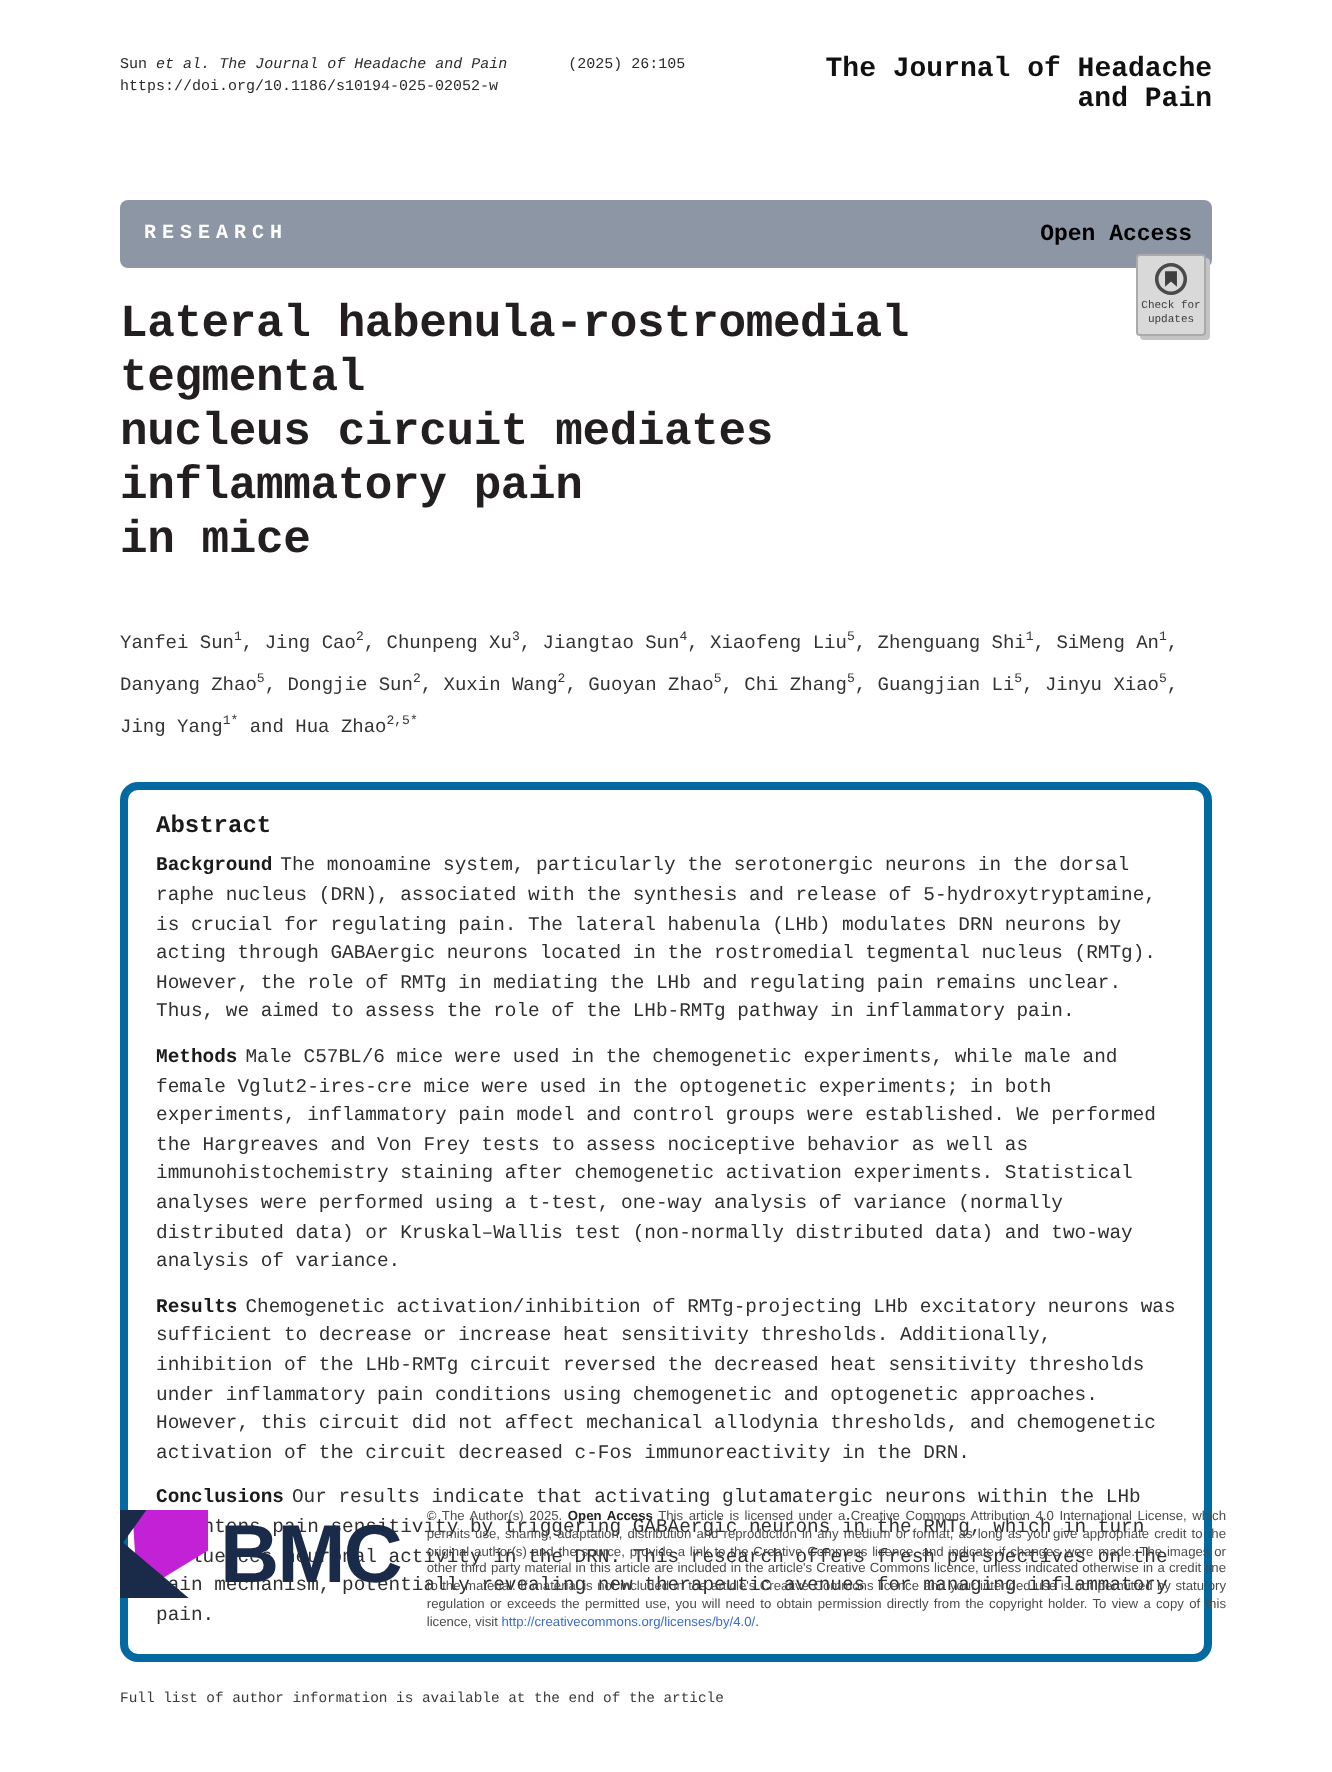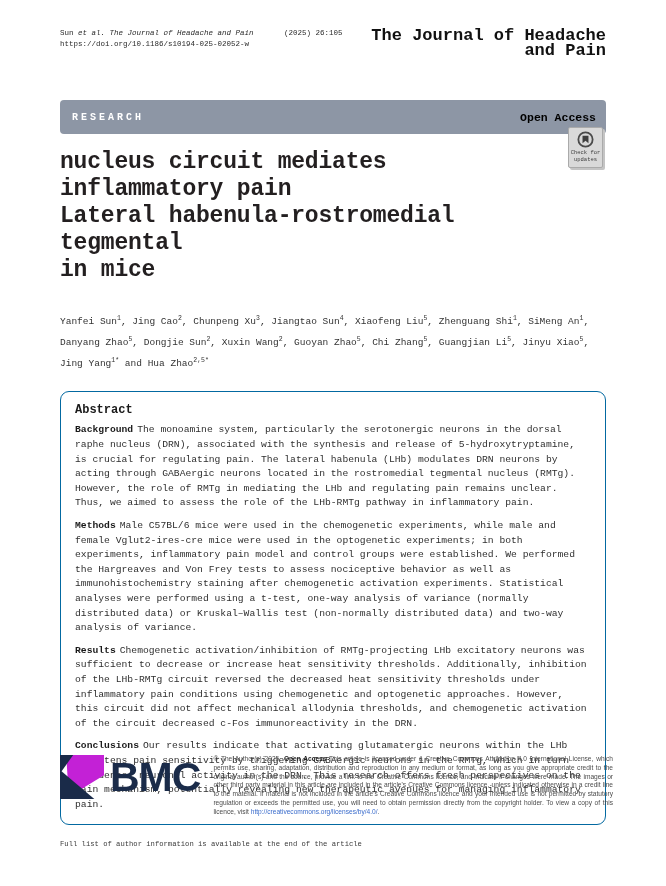--- a/index.html
+++ b/index.html
@@ -11,21 +11,21 @@
     position:relative;
     overflow:hidden;
   }
   .page { padding:28px 60px 0 60px; position:relative;font-family:Liberation Mono, monospace; }
 
   
   .hdr { display:flex; justify-content:space-between; align-items:flex-start; height:32px; }
   .hdr-cite { font-size:7.5px; line-height:10.5px; color:#2a2a2a; }
   .hdr-cite .ital { font-style:italic; }
   .hdr-cite .ref { margin-left:26px; }
-  .masthead { text-align:right; font-size:17px; line-height:15px; font-weight:bold; color:#111; }
+  .masthead { text-align:right; font-size:14px; line-height:15px; font-weight:bold; color:#111; }
 
   
   .type-bar {
     margin-top:40px; height:34px; border-radius:4px;
     background:var(--banner,#8d96a5);
     display:flex; justify-content:space-between; align-items:center;
     padding:0 10px 0 12px;
   }
   .type-label { color:#ffffff; font-weight:bold; font-size:10px; letter-spacing:3px; }
   .access-label { color:#000000; font-weight:bold; font-size:11.5px; }
@@ -40,21 +40,21 @@
     position:absolute; top:127px; right:63px; width:35px; height:41px;
     background:#d9d9d9; border:1px solid #aaaaaa; border-radius:2px;
     box-shadow:2px 2px 0 #c4c4c4;
     display:flex; flex-direction:column; align-items:center; padding-top:3px;
     cursor:pointer;
   }
   .upd-badge .txt { font-size:5.5px; line-height:6.5px; color:#3c3c3c; text-align:center; margin-top:2px; }
 
   
   .abs-box {
-    margin-top:18px; border:1px solid #0369a1; border-radius:9px;
+    margin-top:18px; border:4px solid #0369a1; border-radius:9px;
     padding:11px 14px 12px 14px;
   }
   .abs-box h2 { font-size:12px; font-weight:bold; color:#1a1a1a; margin-bottom:6px; }
   .abs-box p { font-size:9.7px; line-height:14.6px; color:#2f2f2f; margin-bottom:8px; }
   .abs-box p:last-child { margin-bottom:0; }
   .abs-box p b { color:#1a1a1a; margin-right:4px; }
 
   
   .corr { margin-top:32px; width:267px; }
   .corr-rule { border-top:2px solid #4d4d4d; margin-bottom:6px; }
@@ -100,22 +100,22 @@
       <circle cx="10" cy="10" r="8.4" fill="none" stroke="#4a4a4a" stroke-width="2.1"></circle>
       <path d="M6.5 5.5 h7 v9 l-3.5 -3 l-3.5 3 z" fill="#3f3f3f"></path>
     </svg>
     <div class="txt">
       <div>Check for</div>
       <div>updates</div>
     </div>
   </div>
 
   <h1 class="title">
+    <div>Lateral habenula-rostromedial tegmental</div>
     <div>nucleus circuit mediates inflammatory pain</div>
-    <div>Lateral habenula-rostromedial tegmental</div>
     <div>in mice</div>
   </h1>
 
   <p class="authors" id="author-list"><span>Yanfei Sun</span><sup>1</sup>, <span>Jing Cao</span><sup>2</sup>, <span>Chunpeng Xu</span><sup>3</sup>, <span>Jiangtao Sun</span><sup>4</sup>, <span>Xiaofeng Liu</span><sup>5</sup>, <span>Zhenguang Shi</span><sup>1</sup>, <span>SiMeng An</span><sup>1</sup>, <span>Danyang Zhao</span><sup>5</sup>, <span>Dongjie Sun</span><sup>2</sup>, <span>Xuxin Wang</span><sup>2</sup>, <span>Guoyan Zhao</span><sup>5</sup>, <span>Chi Zhang</span><sup>5</sup>, <span>Guangjian Li</span><sup>5</sup>, <span>Jinyu Xiao</span><sup>5</sup>, <span>Jing Yang</span><sup>1*</sup> and <span>Hua Zhao</span><sup>2,5*</sup></p>
 
   <div class="abs-box">
     <h2>Abstract</h2>
     <p>
       <b>Background</b><span>The monoamine system, particularly the serotonergic neurons in the dorsal raphe nucleus (DRN), associated with the synthesis and release of 5-hydroxytryptamine, is crucial for regulating pain. The lateral habenula (LHb) modulates DRN neurons by acting through GABAergic neurons located in the rostromedial tegmental nucleus (RMTg). However, the role of RMTg in mediating the LHb and regulating pain remains unclear. Thus, we aimed to assess the role of the LHb-RMTg pathway in inflammatory pain.</span>
     </p>

